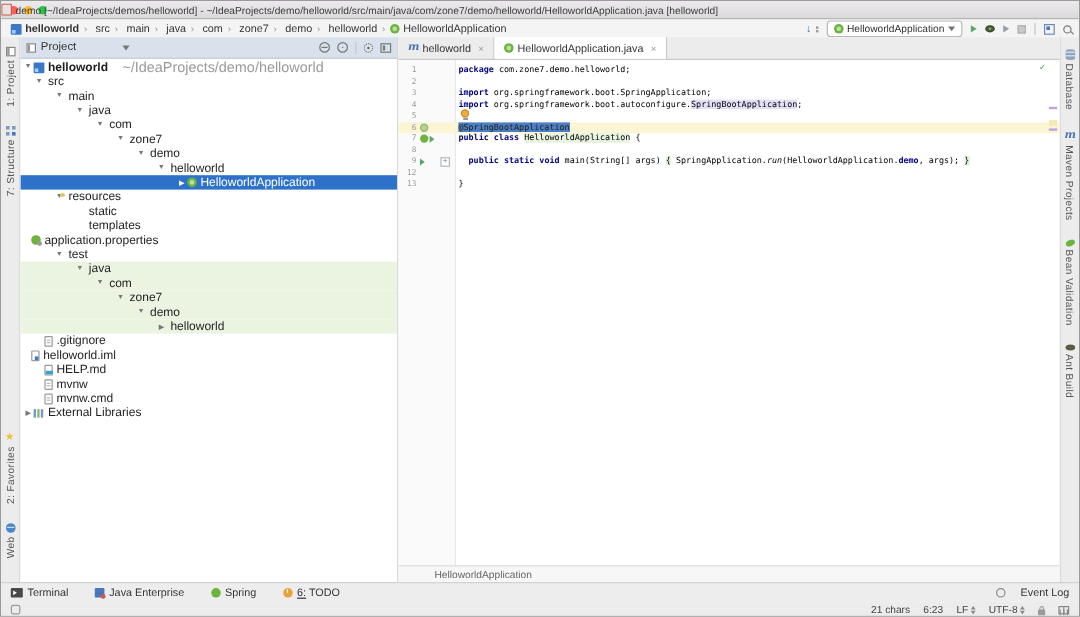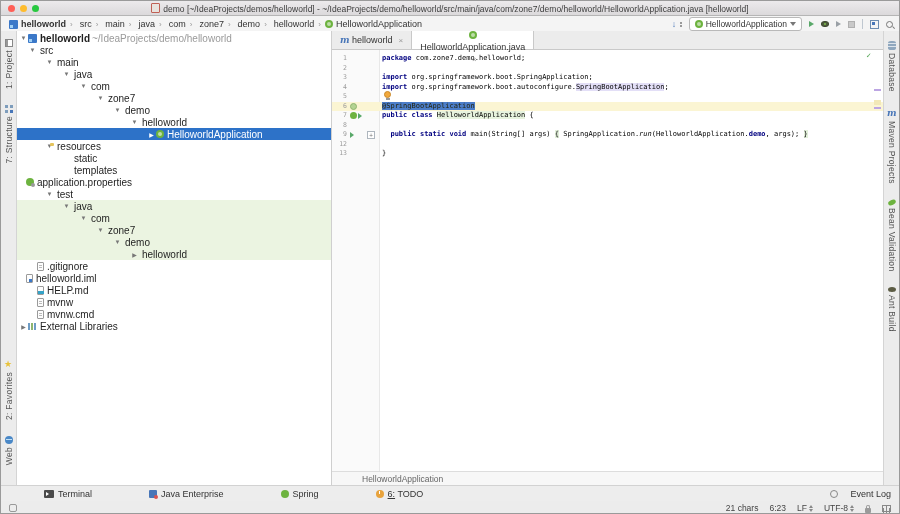--- a/index.html
+++ b/index.html
@@ -3,21 +3,21 @@
 <meta charset="utf-8">
 <style>
   html,body{margin:0;padding:0;background:#888;}
   #window{width:900px;height:514px;position:relative;background:#fff;
     font-family:"Liberation Sans",sans-serif;overflow:hidden;border:1px solid #9a9a9a;box-sizing:border-box;}
   
   .titlebar{height:14px;background:linear-gradient(#ECEAEC,#DBD9DB);border-bottom:1px solid #B5B5B5;
     position:relative;display:flex;align-items:center;}
   .traffic{display:flex;gap:5px;padding-left:7px;}
   .tl{width:7px;height:7px;border-radius:50%;}
-  .title-text{position:absolute;left:0;right:0;text-align:center;font-size:8.5px;color:#3d3d3d;
+  .title-text{position:absolute;left:0;right:0;text-align:left;font-size:8.5px;color:#3d3d3d;
     white-space:nowrap;overflow:hidden;}
   .title-text .tdoc{display:inline-block;width:7px;height:8px;background:#E8E3DE;border:1px solid #C06055;
     vertical-align:-1px;margin-right:3px;border-radius:1px;}
   
   .navbar{height:16px;background:#F4F4F4;border-bottom:1px solid #C6C6C6;display:flex;align-items:center;
     padding:0 6px;font-size:9px;color:#333;white-space:nowrap;}
   .crumbs{display:flex;align-items:center;gap:1px;}
   .crumb{display:flex;align-items:center;gap:3px;padding:0 2px;}
   .crumb .lbl{color:#333;}
   .crumb.bold .lbl{font-weight:bold;}
@@ -39,31 +39,31 @@
   .panel{width:314px;display:flex;flex-direction:column;background:#fff;min-width:0;}
   .panel-header{height:17px;background:#D9E2EC;border-bottom:1px solid #C2CBD5;display:flex;align-items:center;
     padding:0 5px;font-size:9.5px;color:#333;gap:4px;}
   .ph-caret{margin-left:34px;}
   .ph-right{margin-left:auto;display:flex;align-items:center;gap:6px;}
   .vdiv{width:1px;height:10px;background:#BFC7D0;}
   .tree{flex:1;overflow:hidden;padding-top:1px;font-size:10px;color:#1e1e1e;}
   .trow{height:12px;display:flex;align-items:center;white-space:nowrap;}
   .trow .tarrow{width:9px;flex:none;font-size:6px;color:#777;text-align:center;}
   .trow .lbl{margin-left:3px;}
-  .trow .suffix{margin-left:2px;color:#9a9a9a;font-size:10px;text-align:right;}
+  .trow .suffix{margin-left:12px;color:#9a9a9a;font-size:12px;text-align:right;}
   .trow.bold .lbl{font-weight:bold;}
   .trow.sel{background:#2D72C8;color:#fff;}
   .trow.sel .tarrow{color:#fff;}
   .trow.green{background:#EBF4E1;}
   .splitter{width:1px;background:#CFCFCF;}
   
   .editor{flex:1;display:flex;flex-direction:column;background:#fff;position:relative;min-width:0;}
   .tabs{height:18px;background:#ECECEC;border-bottom:1px solid #C9C9C9;display:flex;align-items:stretch;font-size:9px;color:#333;}
   .tab{display:flex;align-items:center;gap:3px;padding:0 8px;border-right:1px solid #C9C9C9;}
-  .tab.active{background:#fff;flex-direction:column;}
+  .tab.active{background:#fff;}
   .tab .close{color:#999;font-size:8px;margin-left:3px;}
   .codearea{flex:1;position:relative;font-family:"DejaVu Sans Mono",monospace;font-size:7px;line-height:9.5px;
     padding-top:4px;overflow:hidden;}
   .gutterbg{position:absolute;left:0;top:0;bottom:0;width:47px;background:#FAFAFA;border-right:1px solid #E8E8E8;}
   .cline{position:relative;height:9.5px;display:flex;align-items:center;}
   .cline.caret{background:#FBF5D3;}
   .lnum{width:15px;flex:none;text-align:right;color:#9c9c9c;font-size:6.5px;padding-right:3px;}
   .gicons{width:16px;flex:none;display:flex;align-items:center;gap:1px;}
   .foldc{width:10px;flex:none;display:flex;align-items:center;justify-content:center;}
   .ctext{white-space:pre;color:#000;margin-left:6px;}
@@ -78,21 +78,21 @@
   .bulb .glass{width:7px;height:7px;border-radius:50%;background:#F2A93C;border:1px solid #C9882A;box-sizing:border-box;}
   .bulb .base{width:4px;height:2px;background:#9a9a9a;margin:0 auto;}
   .chk{position:absolute;right:12px;top:1px;color:#4EA24E;font-size:8px;font-weight:bold;}
   .stripe-mark{position:absolute;right:2px;width:7px;height:2px;background:#BCA5E3;}
   .stripe-mark.yellow{background:#F2E8B8;height:5px;}
   .ecrumbs{height:13px;border-top:1px solid #DDD;background:#F7F7F7;display:flex;align-items:center;
     padding-left:30px;font-size:8.5px;color:#666;}
   
   .toolbar-bottom{position:absolute;left:0;right:0;top:484px;height:16px;background:#EDEDED;border-top:1px solid #D2D2D2;
     display:flex;align-items:center;font-size:9px;color:#333;padding:0 8px;box-sizing:border-box;}
-  .tb-item{display:flex;align-items:center;gap:4px;margin-right:22px;margin-left:35px;}
+  .tb-item{display:flex;align-items:center;gap:4px;margin-right:22px;}
   .tb-item .first-u::first-letter{text-decoration:underline;}
   .eventlog{margin-left:auto;display:flex;align-items:center;gap:12px;color:#333;}
   .statusbar{position:absolute;left:0;right:0;top:500px;height:14px;background:#ECECEC;display:flex;align-items:center;
     font-size:8.5px;color:#444;padding:0 8px;box-sizing:border-box;}
   .sb-right{margin-left:auto;display:flex;align-items:center;gap:11px;}
   .updown{display:inline-flex;flex-direction:column;gap:1px;margin-left:2px;vertical-align:middle;}
   .updown i{width:0;height:0;border-left:2.5px solid transparent;border-right:2.5px solid transparent;display:block;}
   .updown .u{border-bottom:3px solid #888;}
   .updown .d{border-top:3px solid #888;}
   
@@ -270,20 +270,32 @@
             <span class="vlabel-l">2: Favorites</span>
           </div>
           <div class="vitem">
             <span class="ic ic-web"></span>
             <span class="vlabel-l">Web</span>
           </div>
         </div>
     </div>
 
     <div class="panel">
+      <div class="panel-header">
+        <span class="ic ic-project-tool"></span>
+        <span>Project</span>
+        <span class="caret-down ph-caret"></span>
+        <span class="ph-right">
+          <span class="ic ic-collapse"></span>
+          <span class="ic ic-target"></span>
+          <span class="vdiv"></span>
+          <span class="ic ic-gear"></span>
+          <span class="ic ic-hide"></span>
+        </span>
+      </div>
       <div class="tree" id="project-tree">
           <div class="trow bold" style="padding-left: 2px;">
             <span class="tarrow">▼</span>
             <span class="ic ic-project"></span>
             <span class="lbl">helloworld</span>
             <span class="suffix">~/IdeaProjects/demo/helloworld</span>
           </div>
           <div class="trow" style="padding-left: 11px;">
             <span class="tarrow">▼</span>
             <span class="ic ic-folder c-folder"></span>

